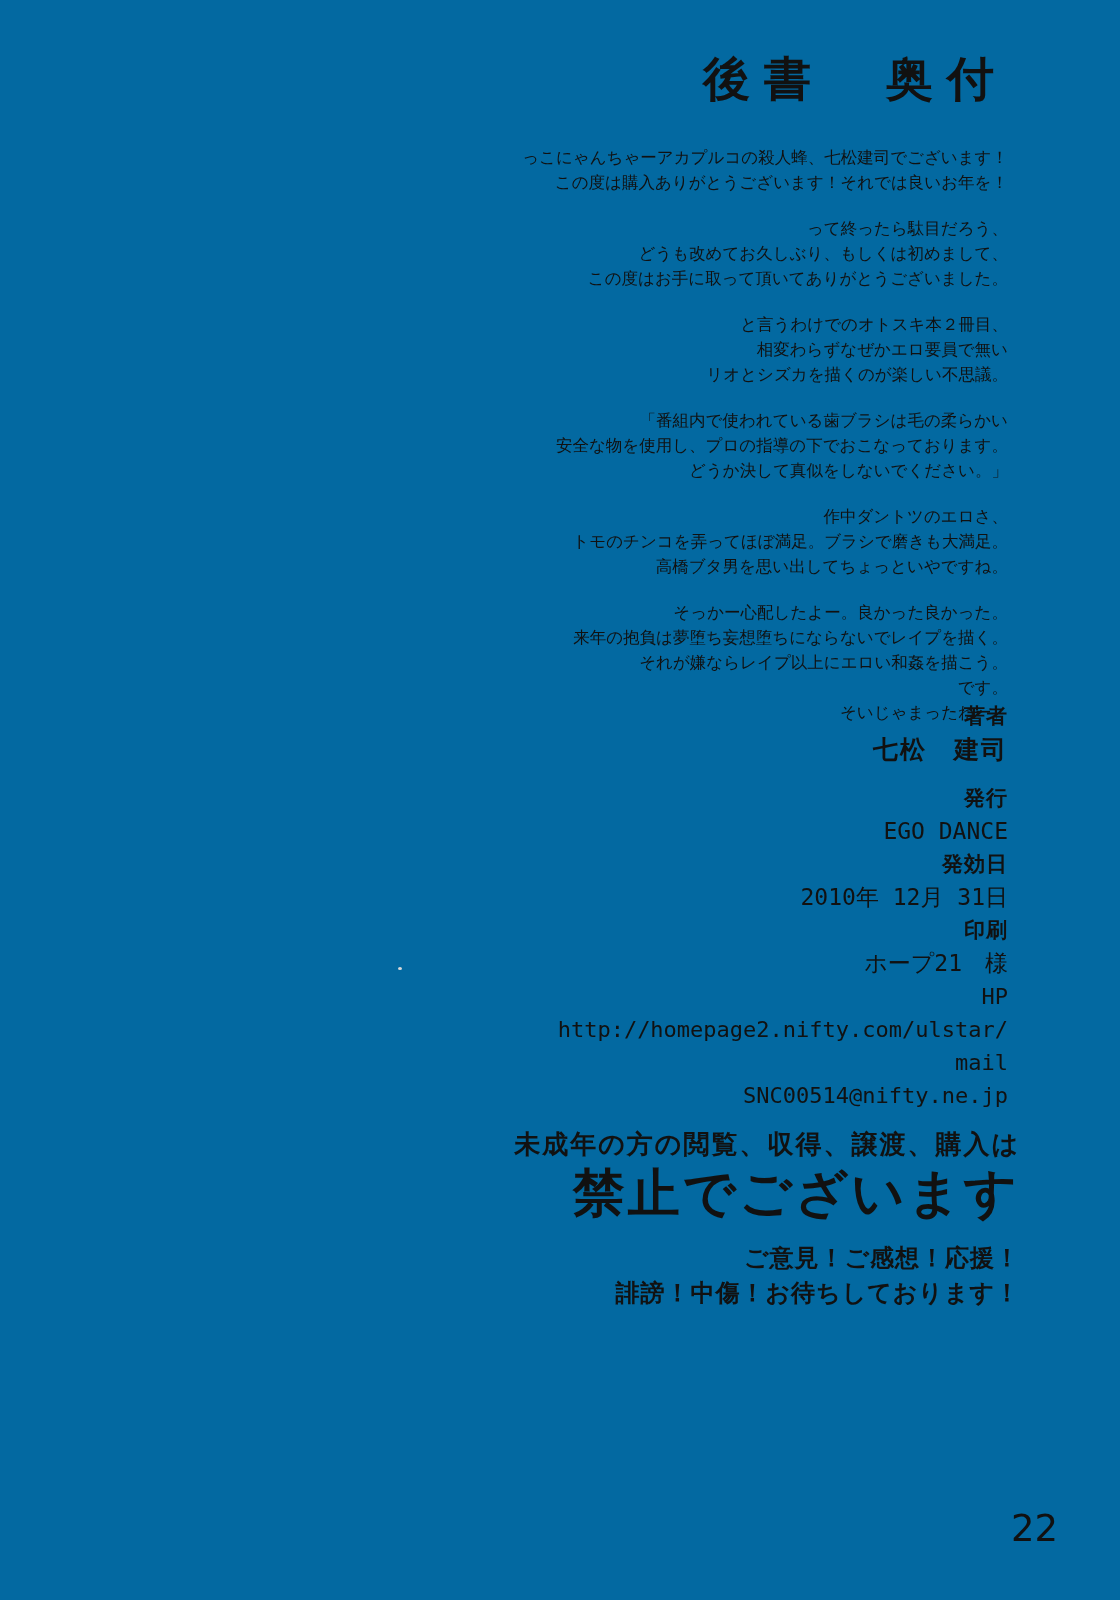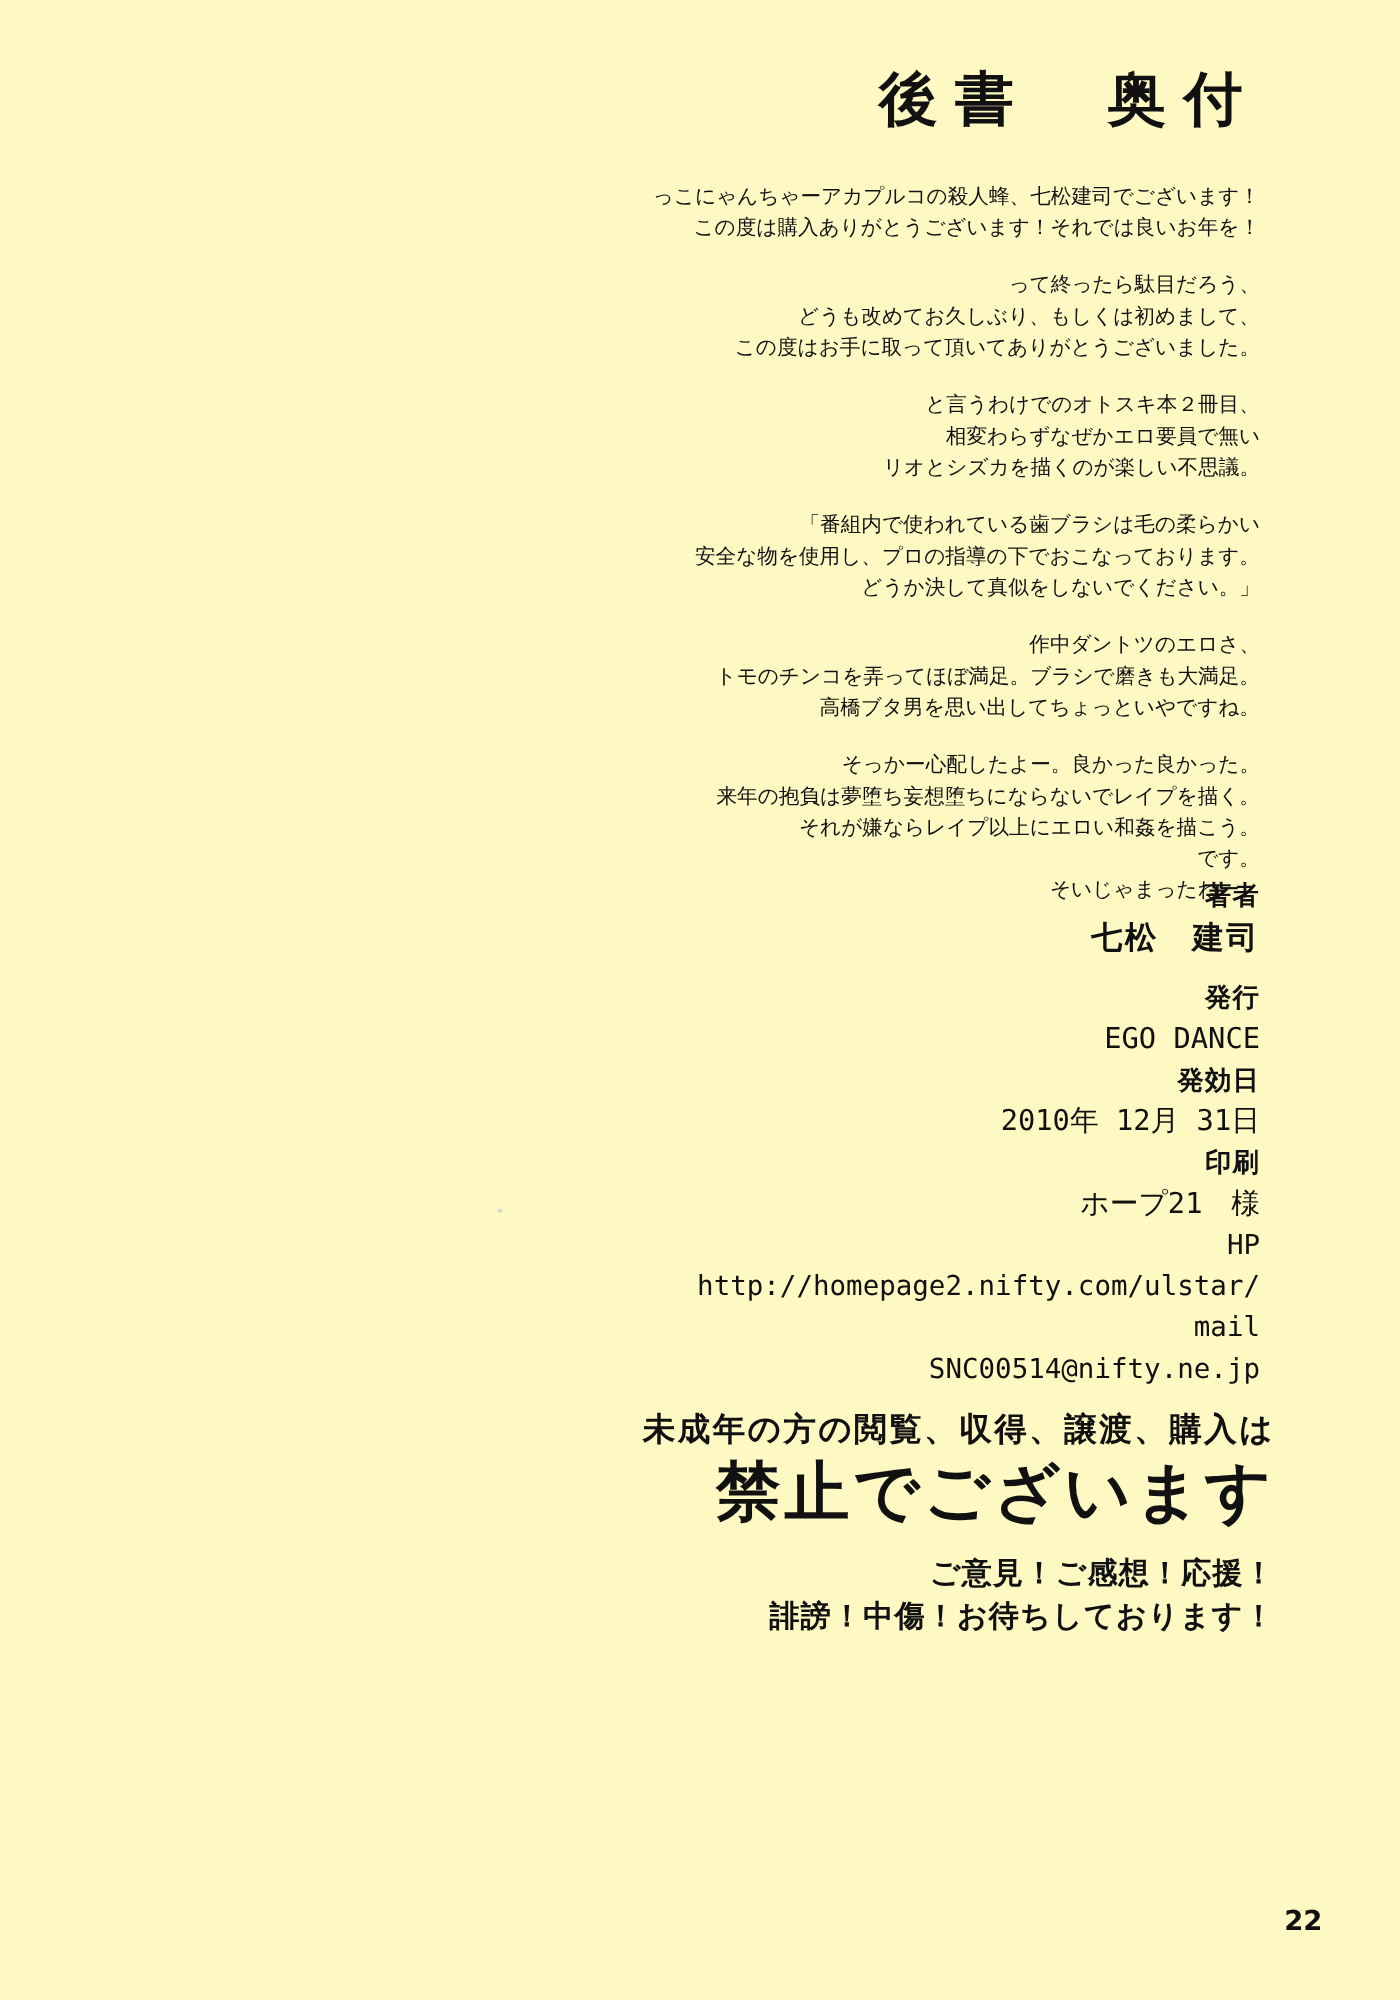--- a/index.html
+++ b/index.html
@@ -11,21 +11,21 @@
     width: 1120px;
     height: 1600px;
     position: relative;
     font-family: "Liberation Sans", sans-serif;
     color: #1a1a1a;
     overflow: hidden;
   }
   .page {
     position: absolute;
     inset: 0;
-    background: #fef9c3;
+    background: #0369a1;
   }
 
   
   .afterword-title {
     position: absolute;
     top: 48px;
     left: 0;
     right: 112px;
     text-align: right;
     font-family: "DejaVu Sans", sans-serif;
@@ -35,21 +35,21 @@
     color: #111;
   }
 
   
   .body-block {
     position: absolute;
     top: 145px;
     left: 0;
     right: 112px;
     text-align: right;
-    font-family: Liberation Mono, monospace;
+    font-family: Liberation Serif, serif;
     font-size: 16.5px;
     line-height: 25px;
     color: #111;
   }
   .para {
     margin: 0 0 21px 0;
     white-space: pre-line;
   }
   .para:last-child { margin-bottom: 12px; }
 
@@ -120,22 +120,22 @@
     letter-spacing: 1px;
     margin-left: 20px;
   }
 
   
   .page-number {
     position: absolute;
     right: 62px;
     bottom: 50px;
     font-family: "DejaVu Sans", sans-serif;
-    font-size: 22px;
-    font-weight: bold;
+    font-size: 37px;
+    font-weight: normal;
     color: #111;
   }
 
   
   .speck {
     position: absolute;
     left: 398px;
     top: 967px;
     width: 4px;
     height: 3px;

